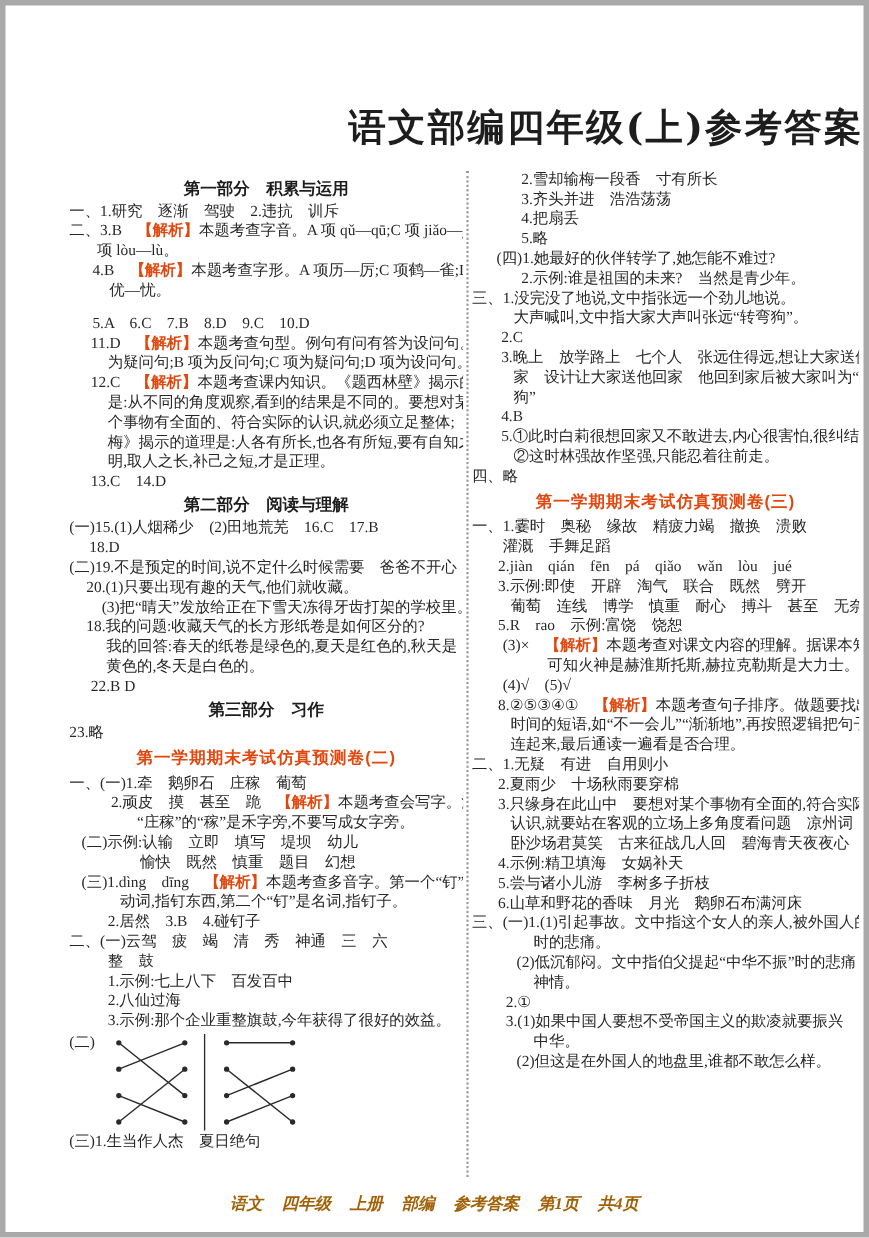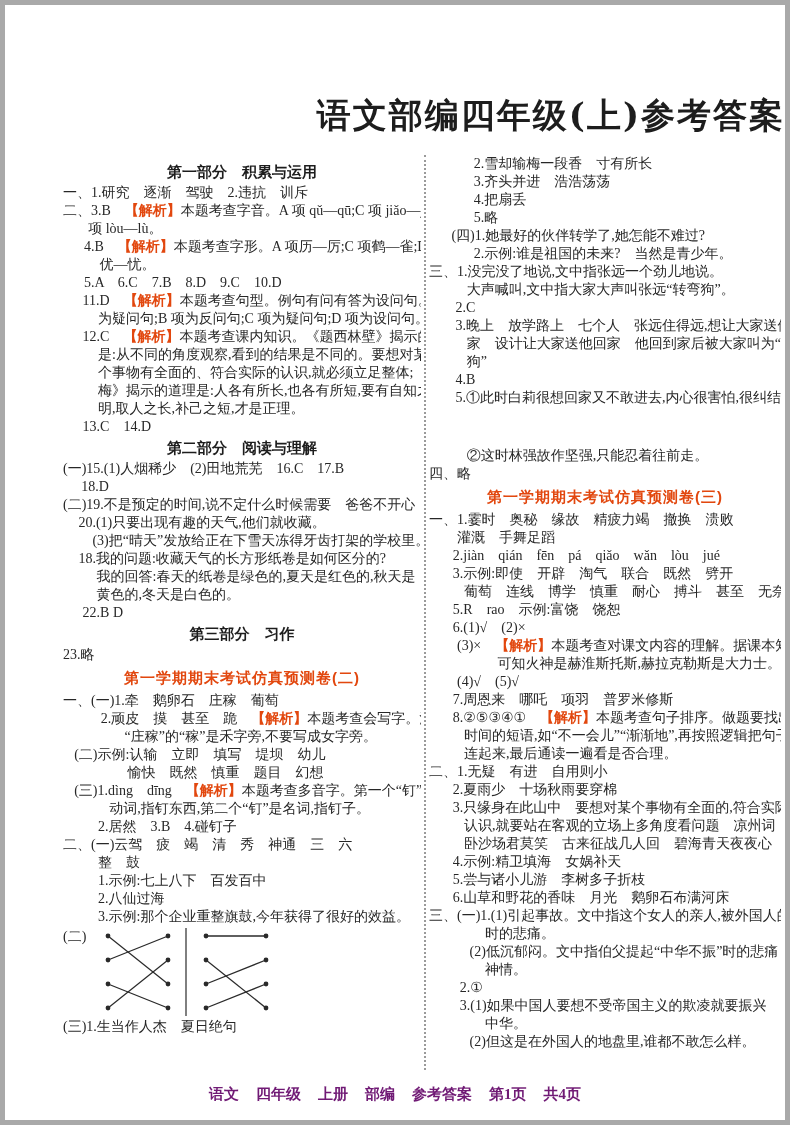--- a/index.html
+++ b/index.html
@@ -11,39 +11,39 @@
   .col{position:absolute;color:#272727;font-size:14px;}
   .col-left{left:58px;top:155px;width:358px;}
   .col-right{left:424px;top:150px;width:352px;}
   .line{line-height:18px;white-space:nowrap;overflow:hidden;font-weight:500;}
   .rh{color:#e2470e;font-weight:bold;font-size:15px;text-align:center;line-height:18px;margin:5px 0 5px;
       font-family:"Liberation Sans","DejaVu Sans",sans-serif;letter-spacing:1px;}
   .ph{font-weight:bold;font-size:15px;text-align:center;line-height:18px;margin:3px 0 3px;color:#1d1d1d;}
   .jx{color:#e2470e;font-weight:bold;}
   .divider{position:absolute;left:419px;top:150px;height:915px;border-left:2px dotted #9a9a9a;}
   .footer{position:absolute;left:0;top:1080px;width:100%;display:flex;justify-content:center;gap:17px;
-          font-weight:bold;font-size:15px;color:#701a75;}
+          font-weight:bold;font-size:15px;color:#a16207;font-style:italic;}
   .dg{display:flex;align-items:flex-start;margin:2px 0;}
   .dg-label{font-size:14px;line-height:18px;font-weight:500;margin-right:2px;}
   .dg svg{display:block;}
 </style>
 </head>
 <body>
 
 <div class="page">
   <div class="title">语文部编四年级(上)参考答案</div>
   <div class="divider"></div>
   <div class="col col-left" id="col-left">
       <div class="ph">第一部分　积累与运用</div>
       <div class="line">一、1.研究　逐渐　驾驶　2.违抗　训斥</div>
       <div class="line">二、3.B　<span class="jx">【解析】</span>本题考查字音。A 项 qǔ—qū;C 项 jiǎo—jué;D</div>
       <div class="line" style="padding-left: 1.8em;">项 lòu—lù。</div>
       <div class="line" style="padding-left: 1.5em;">4.B　<span class="jx">【解析】</span>本题考查字形。A 项历—厉;C 项鹤—雀;D 项</div>
       <div class="line" style="padding-left: 2.6em;">优—忧。</div>
-      <div class="line" style="padding-left: 1.5em;">5.A　6.C　7.B　8.D　9.C　10.D</div>
+      <div class="line" style="padding-left: 1.5em; margin-top: 12px;">5.A　6.C　7.B　8.D　9.C　10.D</div>
       <div class="line" style="padding-left: 1.4em;">11.D　<span class="jx">【解析】</span>本题考查句型。例句有问有答为设问句。A 项</div>
       <div class="line" style="padding-left: 2.5em;">为疑问句;B 项为反问句;C 项为疑问句;D 项为设问句。</div>
       <div class="line" style="padding-left: 1.4em;">12.C　<span class="jx">【解析】</span>本题考查课内知识。《题西林壁》揭示的道理</div>
       <div class="line" style="padding-left: 2.5em;">是:从不同的角度观察,看到的结果是不同的。要想对某</div>
       <div class="line" style="padding-left: 2.5em;">个事物有全面的、符合实际的认识,就必须立足整体;《雪</div>
       <div class="line" style="padding-left: 2.5em;">梅》揭示的道理是:人各有所长,也各有所短,要有自知之</div>
       <div class="line" style="padding-left: 2.5em;">明,取人之长,补己之短,才是正理。</div>
       <div class="line" style="padding-left: 1.4em;">13.C　14.D</div>
       <div class="ph">第二部分　阅读与理解</div>
       <div class="line">(一)15.(1)人烟稀少　(2)田地荒芜　16.C　17.B</div>
@@ -111,34 +111,32 @@
       <div class="line" style="padding-left: 1.6em;">(四)1.她最好的伙伴转学了,她怎能不难过?</div>
       <div class="line" style="padding-left: 3.2em;">2.示例:谁是祖国的未来?　当然是青少年。</div>
       <div class="line">三、1.没完没了地说,文中指张远一个劲儿地说。</div>
       <div class="line" style="padding-left: 2.7em;">大声喊叫,文中指大家大声叫张远“转弯狗”。</div>
       <div class="line" style="padding-left: 1.9em;">2.C</div>
       <div class="line" style="padding-left: 1.9em;">3.晚上　放学路上　七个人　张远住得远,想让大家送他回</div>
       <div class="line" style="padding-left: 2.7em;">家　设计让大家送他回家　他回到家后被大家叫为“转弯</div>
       <div class="line" style="padding-left: 2.7em;">狗”</div>
       <div class="line" style="padding-left: 1.9em;">4.B</div>
       <div class="line" style="padding-left: 1.9em;">5.①此时白莉很想回家又不敢进去,内心很害怕,很纠结。</div>
-      <div class="line" style="padding-left: 2.7em; margin-top: 40px;">②这时林强故作坚强,只能忍着往前走。</div>
+      <div class="line" style="padding-left: 2.7em;">②这时林强故作坚强,只能忍着往前走。</div>
       <div class="line">四、略</div>
       <div class="rh">第一学期期末考试仿真预测卷(三)</div>
       <div class="line">一、1.霎时　奥秘　缘故　精疲力竭　撤换　溃败</div>
       <div class="line" style="padding-left: 2em;">灌溉　手舞足蹈</div>
       <div class="line" style="padding-left: 1.7em;">2.jiàn　qián　fēn　pá　qiǎo　wǎn　lòu　jué</div>
       <div class="line" style="padding-left: 1.7em;">3.示例:即使　开辟　淘气　联合　既然　劈开</div>
       <div class="line" style="padding-left: 2.5em;">葡萄　连线　博学　慎重　耐心　搏斗　甚至　无奈</div>
       <div class="line" style="padding-left: 1.7em;">5.R　rao　示例:富饶　饶恕</div>
-      <div class="line" style="padding-left: 1.7em;">6.(1)√　(2)×</div>
       <div class="line" style="padding-left: 2em;">(3)×　<span class="jx">【解析】</span>本题考查对课文内容的理解。据课本知识</div>
       <div class="line" style="padding-left: 4.9em;">可知火神是赫淮斯托斯,赫拉克勒斯是大力士。</div>
       <div class="line" style="padding-left: 2em;">(4)√　(5)√</div>
-      <div class="line" style="padding-left: 1.7em;">7.周恩来　哪吒　项羽　普罗米修斯</div>
       <div class="line" style="padding-left: 1.7em;">8.②⑤③④①　<span class="jx">【解析】</span>本题考查句子排序。做题要找出表示</div>
       <div class="line" style="padding-left: 2.5em;">时间的短语,如“不一会儿”“渐渐地”,再按照逻辑把句子</div>
       <div class="line" style="padding-left: 2.5em;">连起来,最后通读一遍看是否合理。</div>
       <div class="line">二、1.无疑　有进　自用则小</div>
       <div class="line" style="padding-left: 1.7em;">2.夏雨少　十场秋雨要穿棉</div>
       <div class="line" style="padding-left: 1.7em;">3.只缘身在此山中　要想对某个事物有全面的,符合实际的</div>
       <div class="line" style="padding-left: 2.5em;">认识,就要站在客观的立场上多角度看问题　凉州词　醉</div>
       <div class="line" style="padding-left: 2.5em;">卧沙场君莫笑　古来征战几人回　碧海青天夜夜心</div>
       <div class="line" style="padding-left: 1.7em;">4.示例:精卫填海　女娲补天</div>
       <div class="line" style="padding-left: 1.7em;">5.尝与诸小儿游　李树多子折枝</div>

